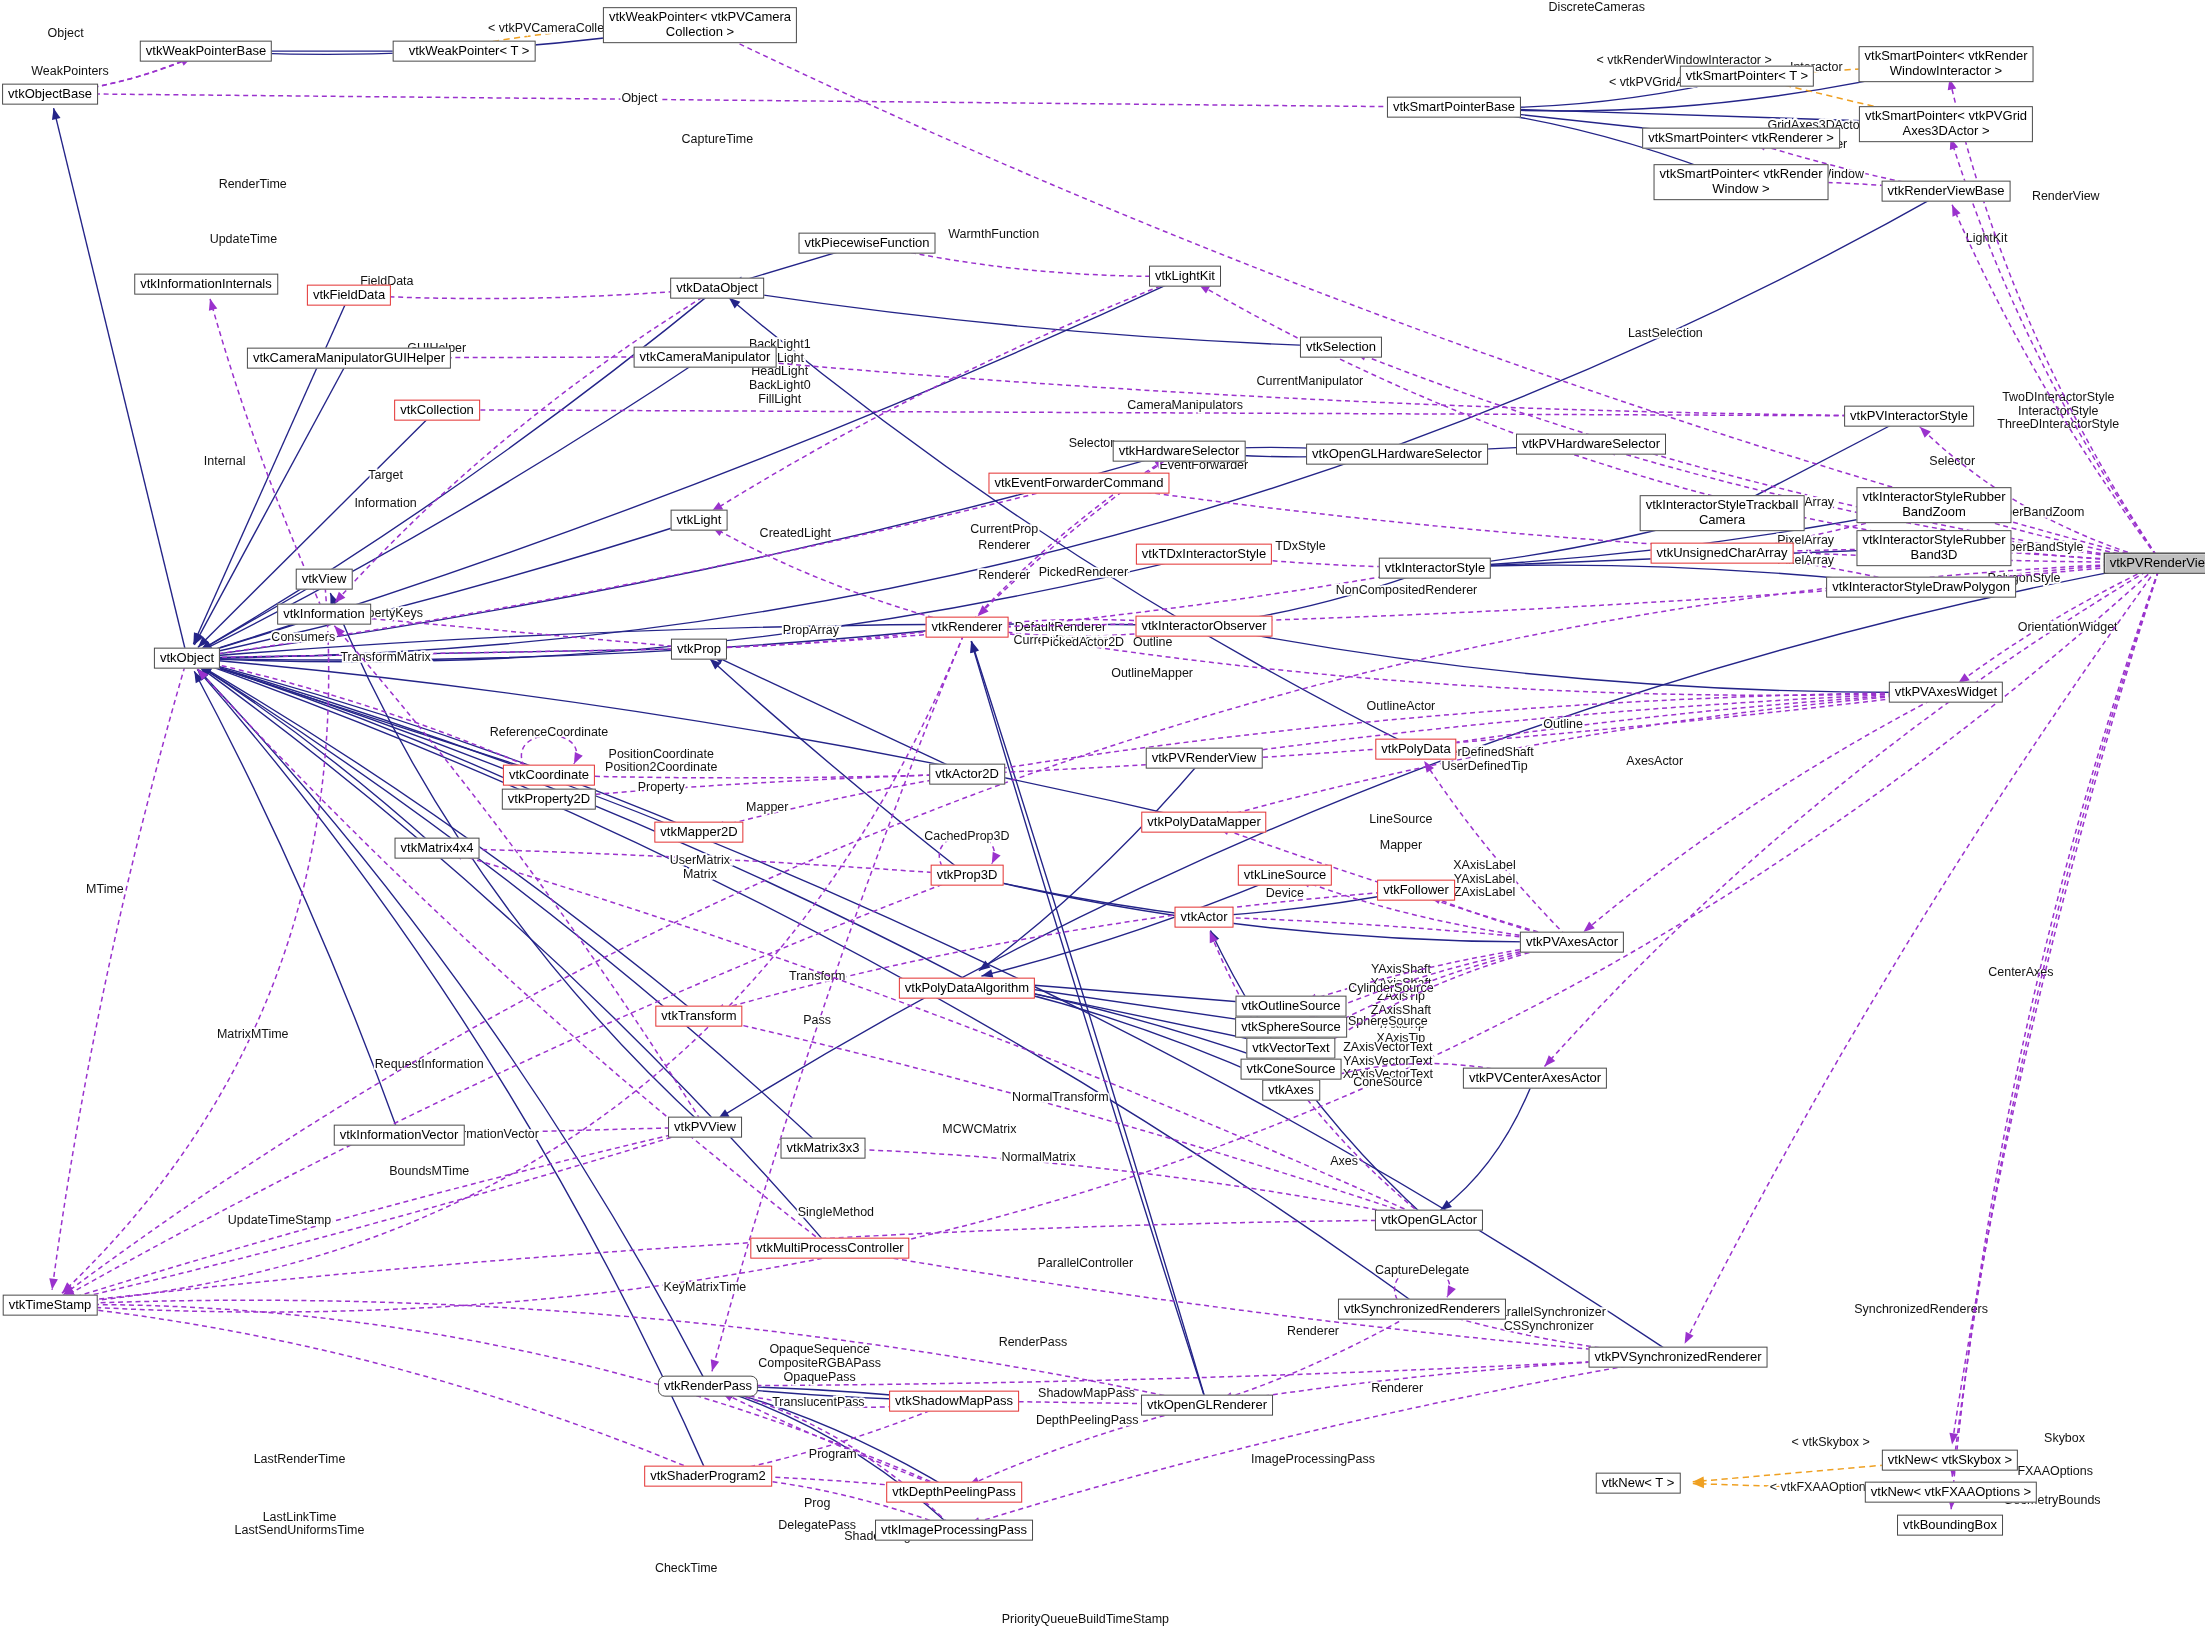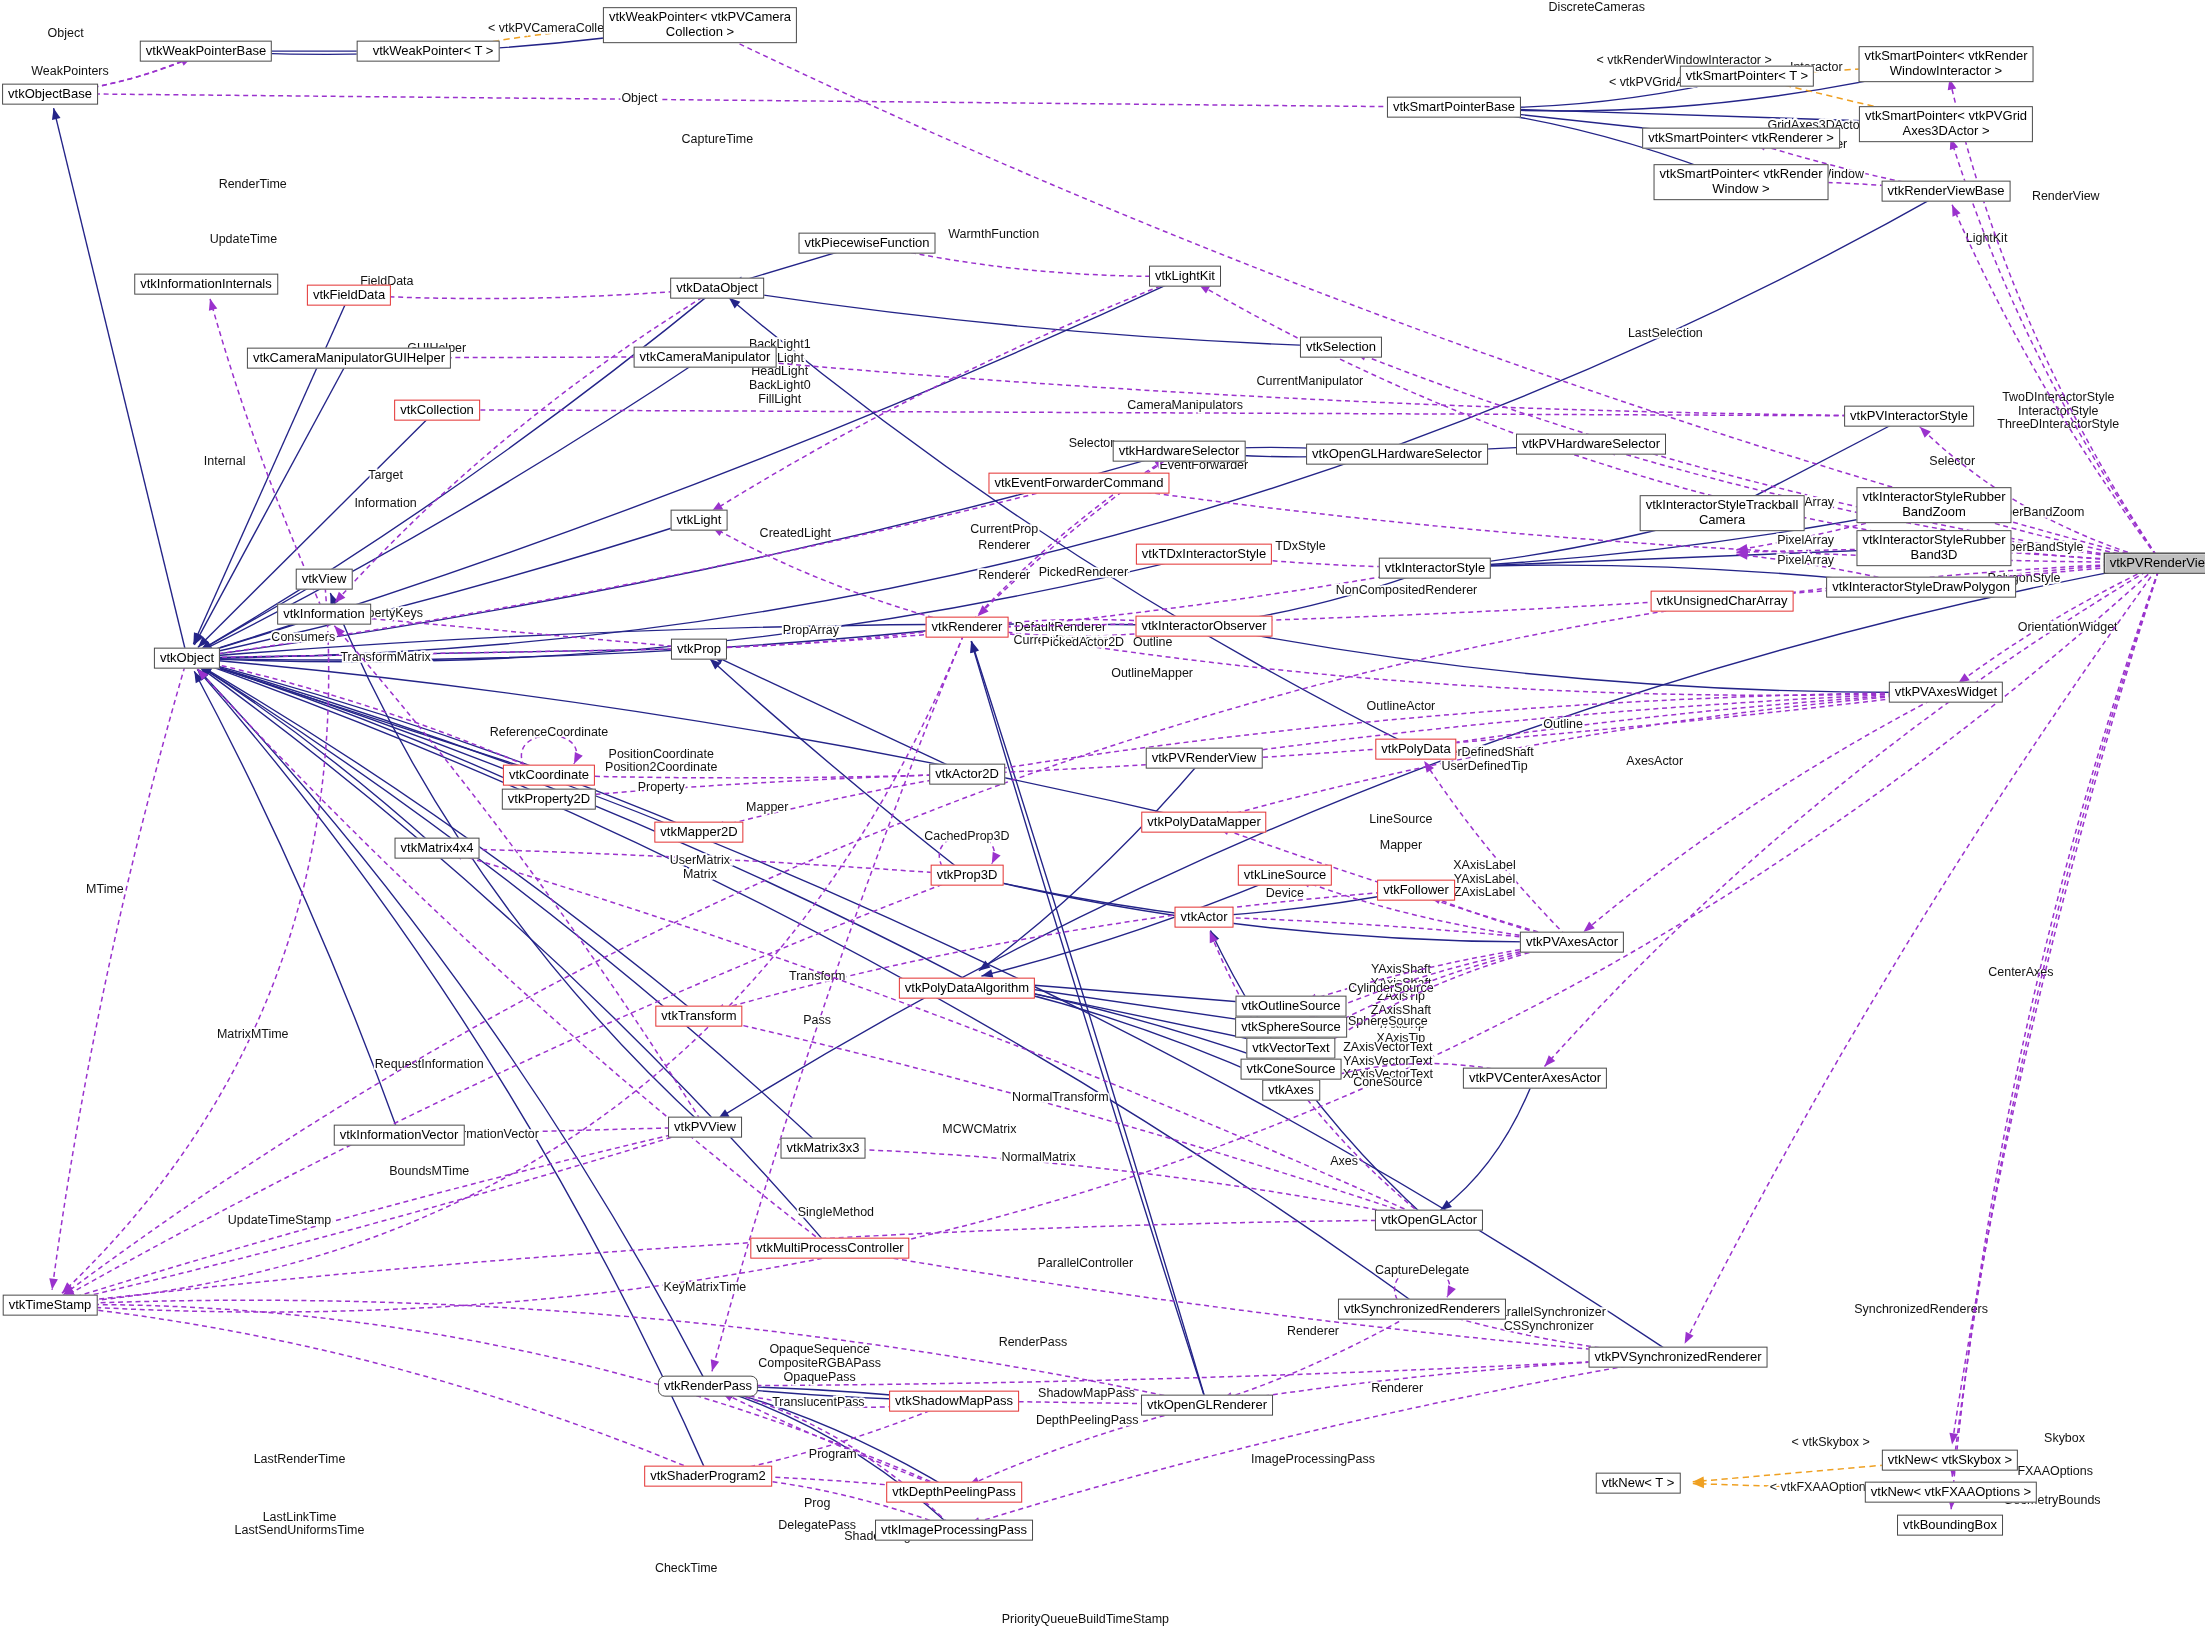--- a/index.html
+++ b/index.html
@@ -859,21 +859,21 @@
       </g>
       <g>
         <path d="M 3465 902 Q 3197.8323645341347 1651.5283213859088 3128.2290119311247 2419.9169006092097" fill="none" stroke="#9a32cd" stroke-width="2.4" stroke-dasharray="8,6"></path>
         <polygon points="3128.2290119311247,2419.9169006092097 3136.824323692382,2402.621796801288 3122.88141025485,2401.358798434906" fill="#9a32cd"></polygon>
         <text x="3290" y="2412" text-anchor="middle" class="edge-label"><tspan x="3290" dy="0">GeometryBounds</tspan></text>
       </g>
     </svg>
   <div id="node-layer">
       <div class="node" style="left: 50px; top: 94px;">vtkObjectBase</div>
       <div class="node" style="left: 206px; top: 51px;">vtkWeakPointerBase</div>
-      <div class="node" style="left: 428px; top: 51px; padding-left: 15px;">vtkWeakPointer&lt; T &gt;</div>
+      <div class="node" style="left: 464px; top: 51px; padding-left: 15px;">vtkWeakPointer&lt; T &gt;</div>
       <div class="node" style="left: 700px; top: 25px;">vtkWeakPointer&lt; vtkPVCamera
 Collection &gt;</div>
       <div class="node" style="left: 1454px; top: 107px;">vtkSmartPointerBase</div>
       <div class="node" style="left: 1747px; top: 76px;">vtkSmartPointer&lt; T &gt;</div>
       <div class="node" style="left: 1946px; top: 64px;">vtkSmartPointer&lt; vtkRender
 WindowInteractor &gt;</div>
       <div class="node" style="left: 1946px; top: 124px;">vtkSmartPointer&lt; vtkPVGrid
 Axes3DActor &gt;</div>
       <div class="node" style="left: 1741px; top: 138px;">vtkSmartPointer&lt; vtkRenderer &gt;</div>
       <div class="node" style="left: 1741px; top: 182px;">vtkSmartPointer&lt; vtkRender
@@ -895,21 +895,21 @@
       <div class="node" style="left: 699px; top: 520px;">vtkLight</div>
       <div class="node" style="left: 324px; top: 579px;">vtkView</div>
       <div class="node" style="left: 324px; top: 614px;">vtkInformation</div>
       <div class="node" style="left: 699px; top: 649px;">vtkProp</div>
       <div class="node red" style="left: 967px; top: 627px;">vtkRenderer</div>
       <div class="node red" style="left: 1204px; top: 554px;">vtkTDxInteractorStyle</div>
       <div class="node red" style="left: 1204px; top: 626px;">vtkInteractorObserver</div>
       <div class="node" style="left: 1435px; top: 568px;">vtkInteractorStyle</div>
       <div class="node" style="left: 1722px; top: 513px;">vtkInteractorStyleTrackball
 Camera</div>
-      <div class="node red" style="left: 1722px; top: 553px; margin-top: 48px;">vtkUnsignedCharArray</div>
+      <div class="node red" style="left: 1722px; top: 553px;">vtkUnsignedCharArray</div>
       <div class="node" style="left: 1909px; top: 416px;">vtkPVInteractorStyle</div>
       <div class="node" style="left: 1934px; top: 505px;">vtkInteractorStyleRubber
 BandZoom</div>
       <div class="node" style="left: 1934px; top: 548px;">vtkInteractorStyleRubber
 Band3D</div>
       <div class="node" style="left: 1921px; top: 587px;">vtkInteractorStyleDrawPolygon</div>
       <div class="node main" style="left: 2162px; top: 563px;">vtkPVRenderView</div>
       <div class="node" style="left: 1946px; top: 692px;">vtkPVAxesWidget</div>
       <div class="node" style="left: 1204px; top: 758px;">vtkPVRenderView</div>
       <div class="node" style="left: 967px; top: 774px;">vtkActor2D</div>

